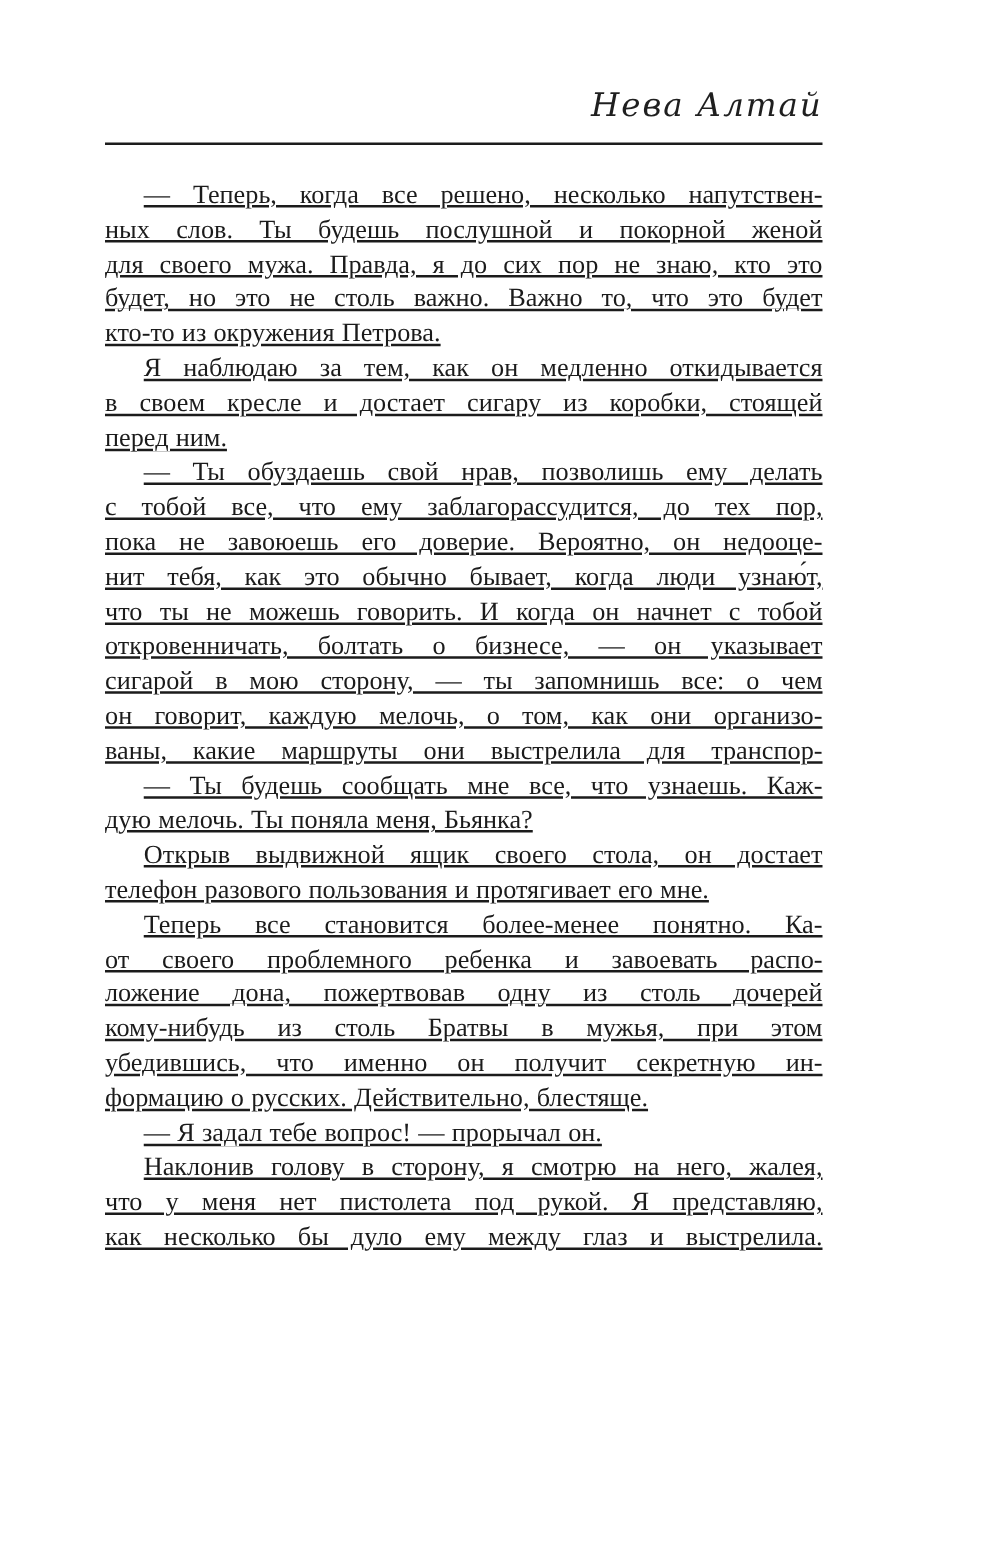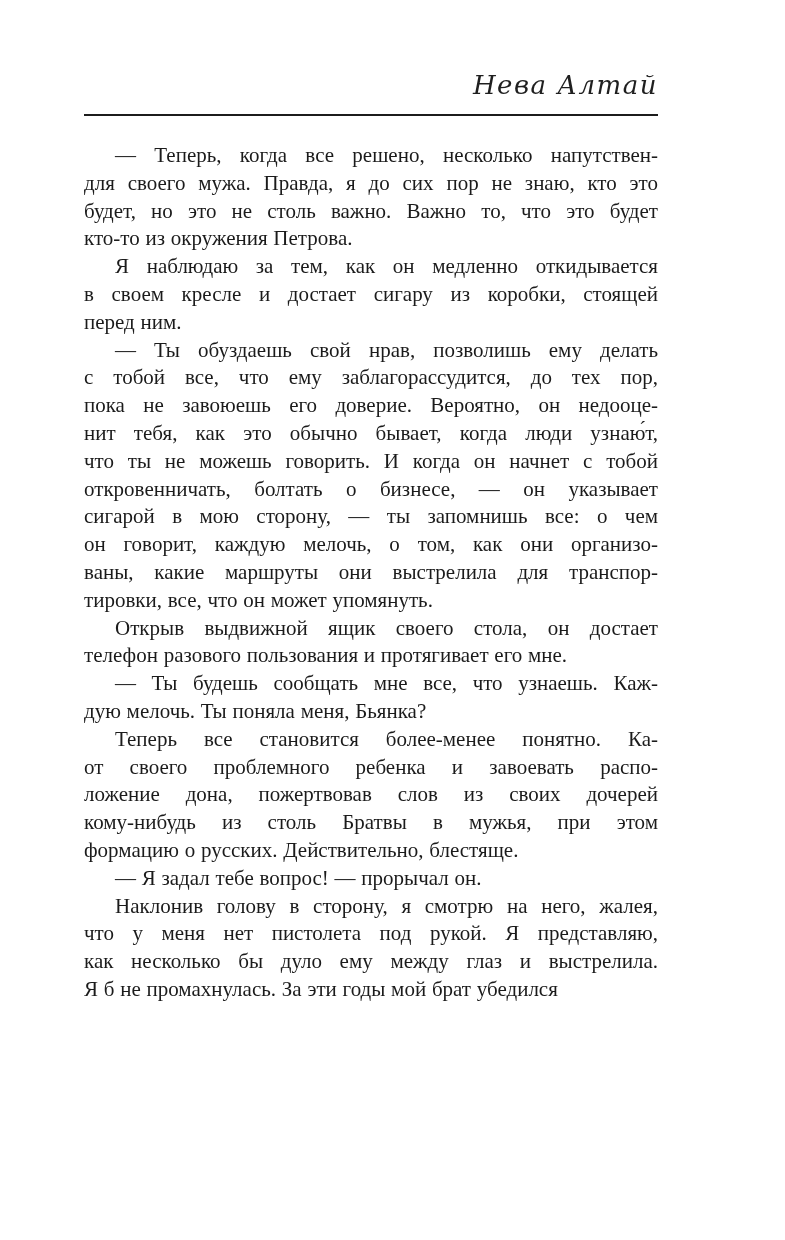--- a/index.html
+++ b/index.html
@@ -47,20 +47,21 @@
     padding: 0;
   }
   .line {
     font-size: 21px;
     line-height: 27.8px;
     height: 27.8px;
     text-align: justify;
     text-align-last: justify;
     word-spacing: 0.5px;
     color: #1b1b1b;
+    text-decoration: underline;
   }
   .line.first {
     padding-left: 31px;
   }
   .line.last {
     text-align: center;
     text-align-last: left;
   }
   .page-number {
     position: absolute;
@@ -77,54 +78,55 @@
 </head>
 <body>
 
 <div class="page">
   <div class="content">
     <div class="running-head">Нева Алтай</div>
     <hr class="head-rule">
     <div class="body-text">
         <div class="paragraph">
           <div class="line first">— Теперь, когда все решено, несколько напутствен-</div>
+          <div class="line">ных слов. Ты будешь послушной и покорной женой</div>
           <div class="line">для своего мужа. Правда, я до сих пор не знаю, кто это</div>
           <div class="line">будет, но это не столь важно. Важно то, что это будет</div>
           <div class="line last">кто-то из окружения Петрова.</div>
         </div>
         <div class="paragraph">
           <div class="line first">Я наблюдаю за тем, как он медленно откидывается</div>
           <div class="line">в своем кресле и достает сигару из коробки, стоящей</div>
           <div class="line last">перед ним.</div>
         </div>
         <div class="paragraph">
           <div class="line first">— Ты обуздаешь свой нрав, позволишь ему делать</div>
           <div class="line">с тобой все, что ему заблагорассудится, до тех пор,</div>
           <div class="line">пока не завоюешь его доверие. Вероятно, он недооце-</div>
           <div class="line">нит тебя, как это обычно бывает, когда люди узнаю́т,</div>
           <div class="line">что ты не можешь говорить. И когда он начнет с тобой</div>
           <div class="line">откровенничать, болтать о бизнесе, — он указывает</div>
           <div class="line">сигарой в мою сторону, — ты запомнишь все: о чем</div>
           <div class="line">он говорит, каждую мелочь, о том, как они организо-</div>
           <div class="line">ваны, какие маршруты они выстрелила для транспор-</div>
-          <div class="line last">тировки, все, что он может упомянуть.</div>
+        </div>
+        <div class="paragraph">
+          <div class="line first">— Ты будешь сообщать мне все, что узнаешь. Каж-</div>
+          <div class="line last">дую мелочь. Ты поняла меня, Бьянка?</div>
         </div>
         <div class="paragraph">
           <div class="line first">Открыв выдвижной ящик своего стола, он достает</div>
           <div class="line last">телефон разового пользования и протягивает его мне.</div>
         </div>
         <div class="paragraph">
-          <div class="line first">— Ты будешь сообщать мне все, что узнаешь. Каж-</div>
-          <div class="line last">дую мелочь. Ты поняла меня, Бьянка?</div>
-        </div>
-        <div class="paragraph">
           <div class="line first">Теперь все становится более-менее понятно. Ка-</div>
           <div class="line">от своего проблемного ребенка и завоевать распо-</div>
-          <div class="line">ложение дона, пожертвовав слов из своих дочерей</div>
+          <div class="line">ложение дона, пожертвовав одну из столь дочерей</div>
           <div class="line">кому-нибудь из столь Братвы в мужья, при этом</div>
+          <div class="line">убедившись, что именно он получит секретную ин-</div>
           <div class="line last">формацию о русских. Действительно, блестяще.</div>
         </div>
         <div class="paragraph">
           <div class="line first last">— Я задал тебе вопрос! — прорычал он.</div>
         </div>
         <div class="paragraph">
           <div class="line first">Наклонив голову в сторону, я смотрю на него, жалея,</div>
           <div class="line">что у меня нет пистолета под рукой. Я представляю,</div>
           <div class="line">как несколько бы дуло ему между глаз и выстрелила.</div>
           <div class="line last">Я б не промахнулась. За эти годы мой брат убедился</div>

